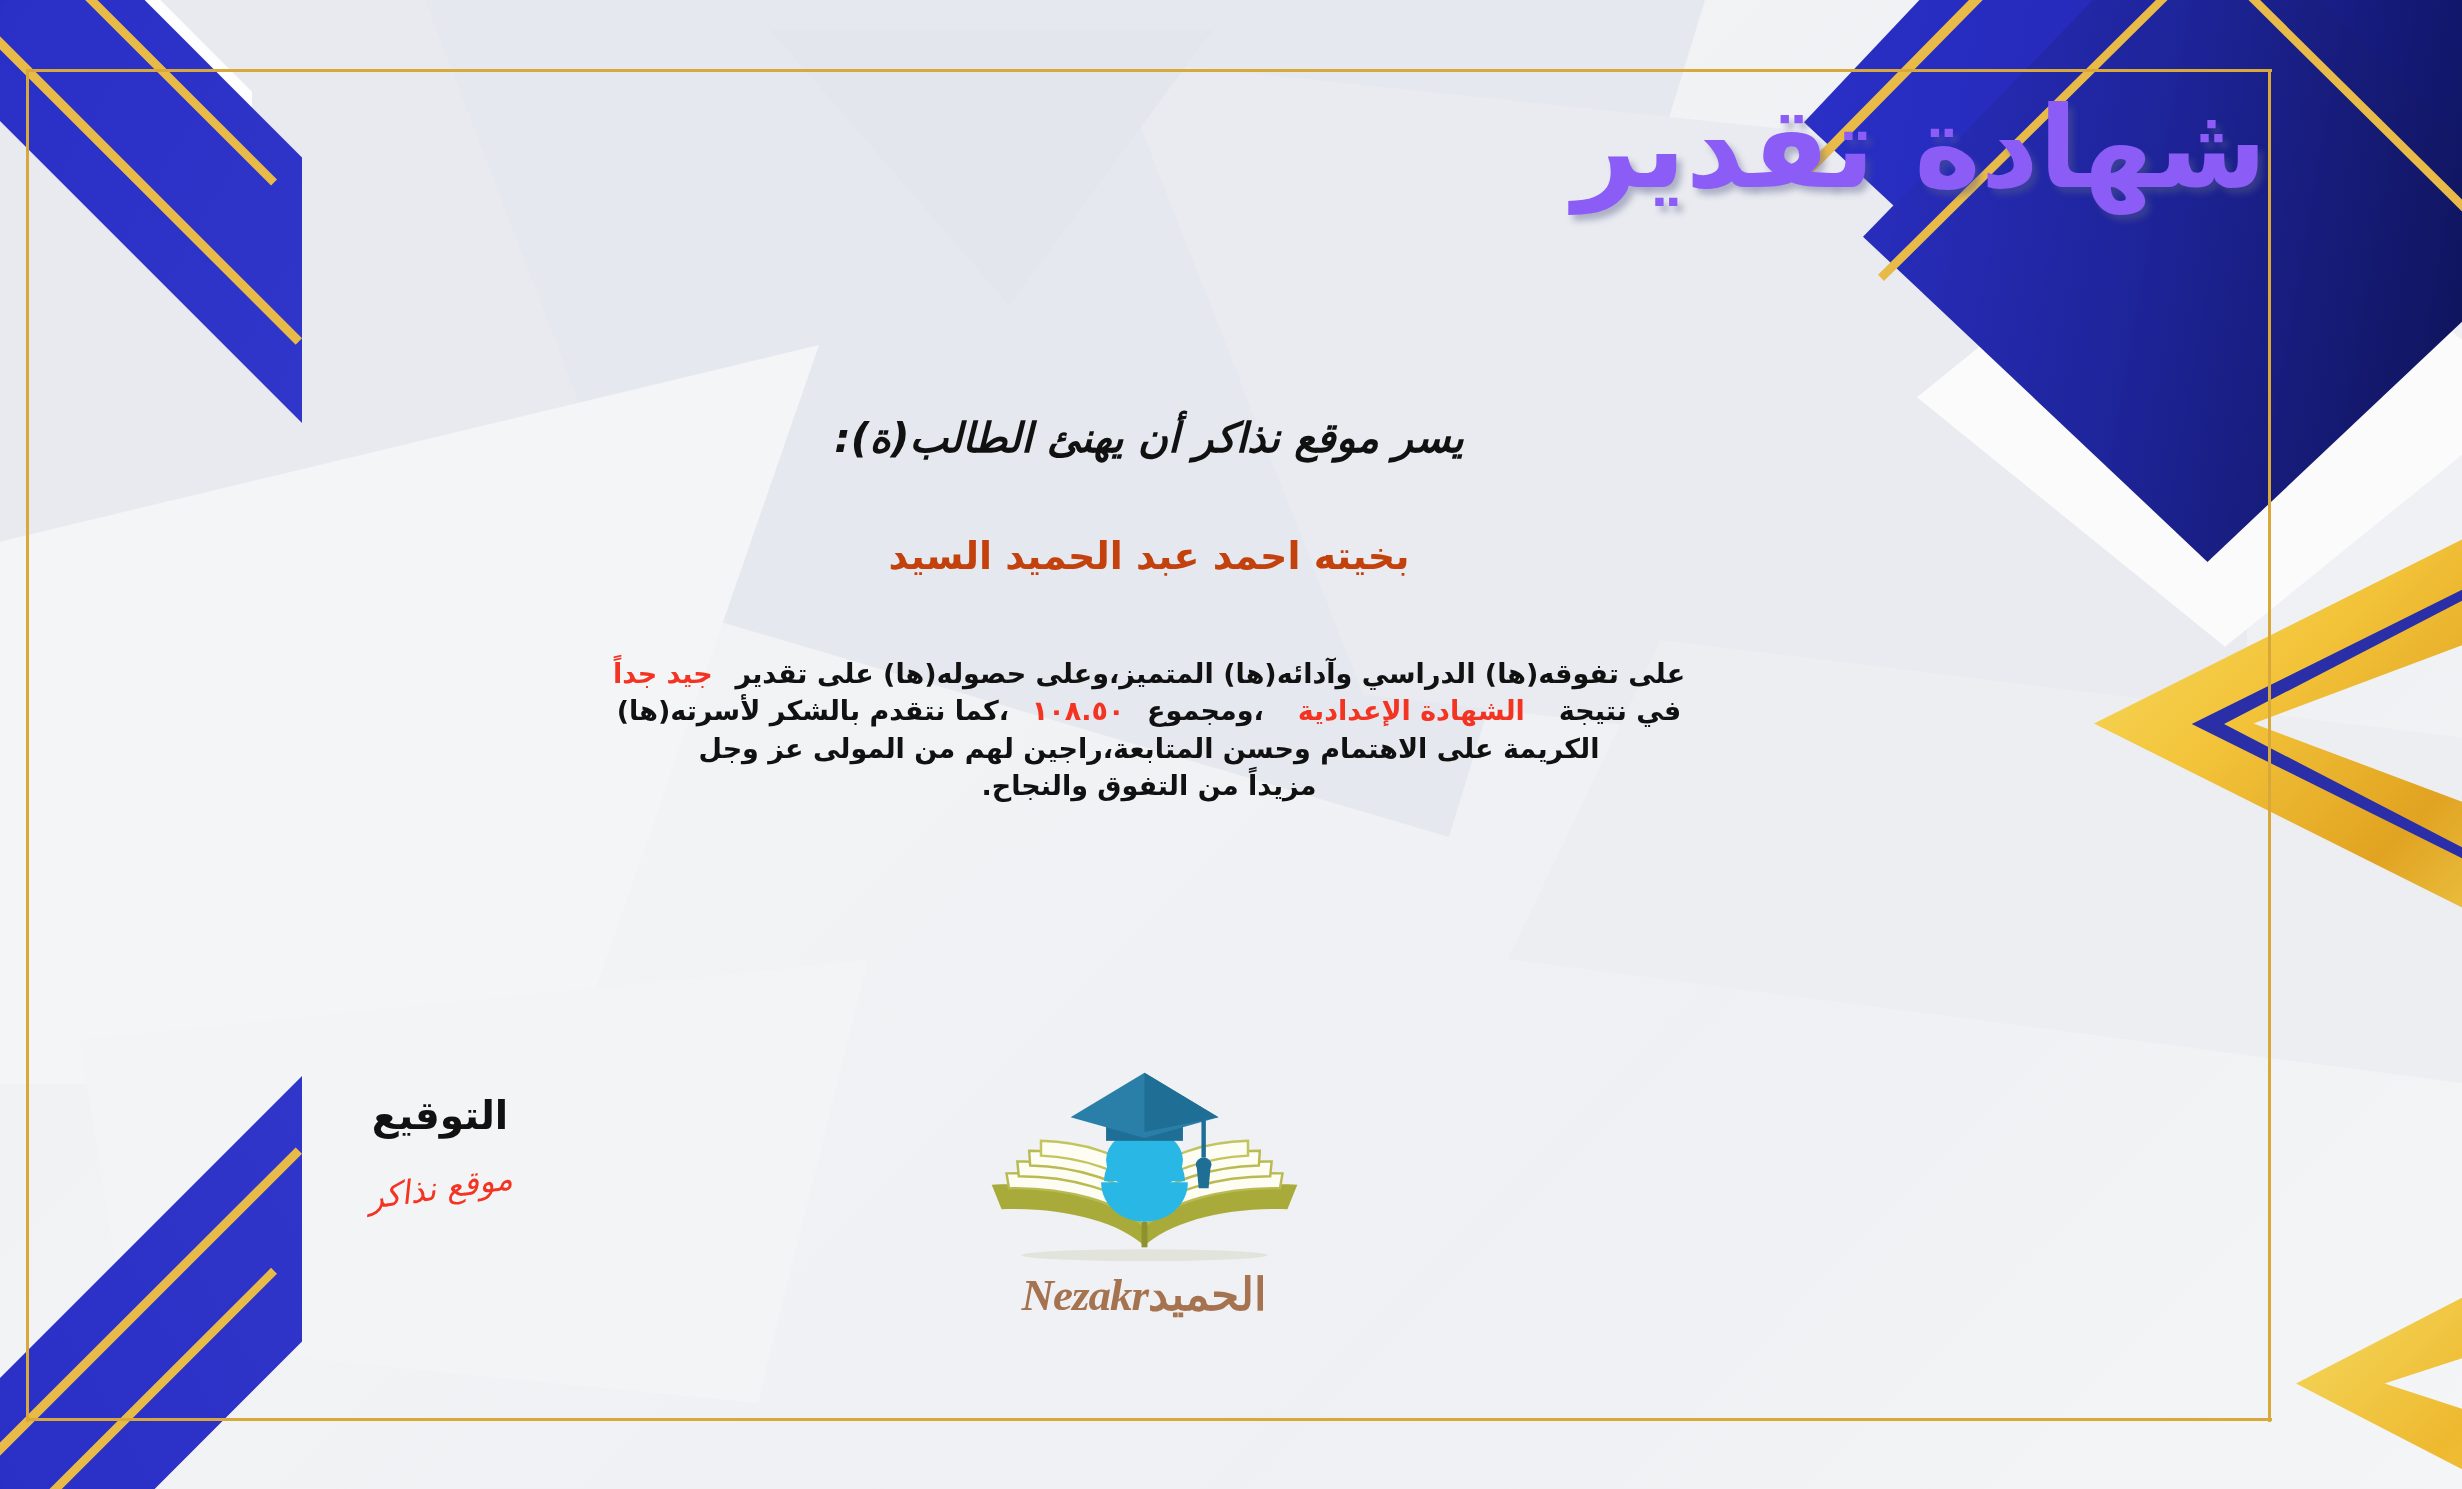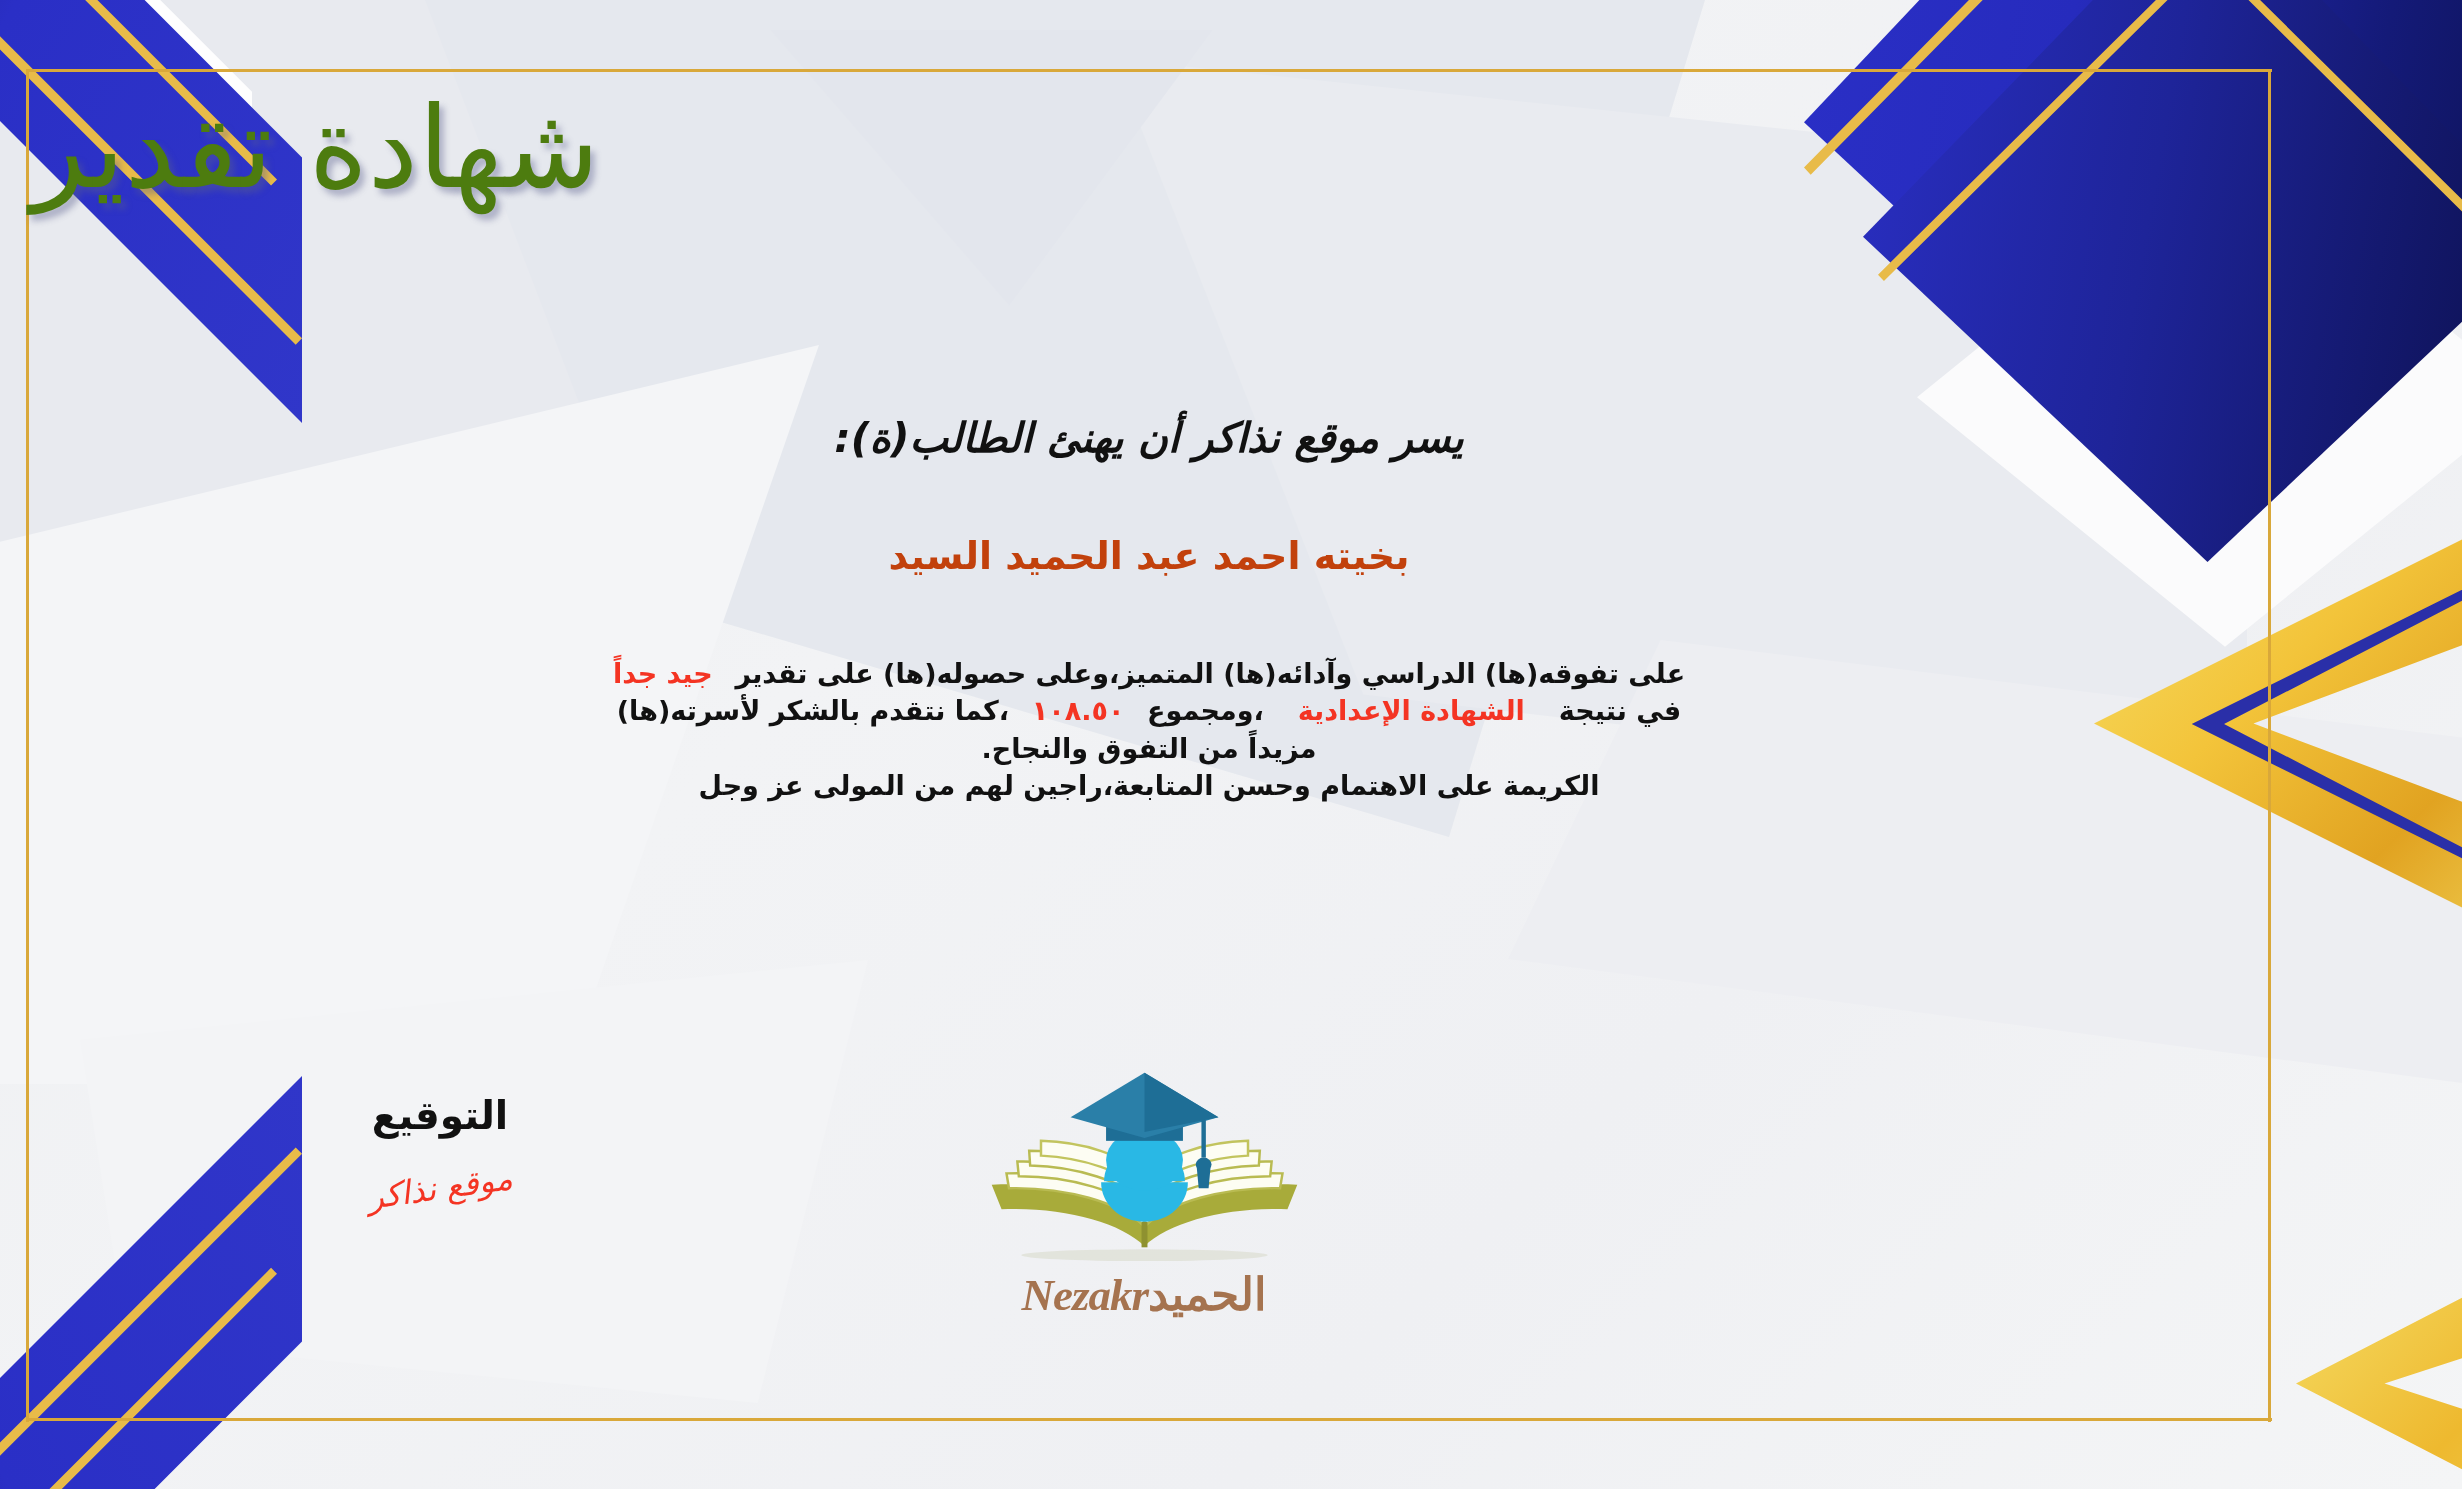--- a/index.html
+++ b/index.html
@@ -155,25 +155,25 @@
   .content {
     position:absolute;
     left:197px; top:74px;
     width:2236px; height:1344px;
     z-index: 20;
   }
 
   .cert-title {
     position:absolute;
     left:0; right:0; top:14.8px;
-    text-align:left;
+    text-align:right;
     font-family: "DejaVu Sans", sans-serif;
     font-size: 113px;
-    font-weight: 400;
-    color:#4d7c0f;
+    font-weight: 700;
+    color:#8b5cf6;
     letter-spacing: -3px;
     text-shadow: 4.9px 5.9px 6.9px rgba(90,95,140,.42);
     line-height:1.05;
     direction: rtl;
   }
 
   .greeting {
     position:absolute;
     left:0; right:0; top:340px;
     text-align:center;
@@ -304,23 +304,23 @@
     <div class="body-block">
 
       <div class="body-line">
         <span>على تفوقه(ها) الدراسي وآدائه(ها) المتميز،وعلى حصوله(ها) على تقدير</span><span class="sp-mid"></span><span class="hl-red">جيد جداً</span>
       </div>
 
       <div class="body-line l2">
         <span>في نتيجة</span><span class="sp-wide"></span><span class="hl-red">الشهادة الإعدادية</span><span class="sp-wide"></span><span>،ومجموع</span><span class="sp-mid"></span><span class="hl-red">١٠٨.٥٠</span><span class="sp-mid"></span><span>،كما نتقدم بالشكر لأسرته(ها)</span>
       </div>
 
+      <div class="body-line">الكريمة على الاهتمام وحسن المتابعة،راجين لهم من المولى عز وجل</div>
+
       <div class="body-line">مزيداً من التفوق والنجاح.</div>
-
-      <div class="body-line">الكريمة على الاهتمام وحسن المتابعة،راجين لهم من المولى عز وجل</div>
     </div>
 
     <div class="signature-block">
       <div class="sig-label">التوقيع</div>
       <div class="sig-script">موقع نذاكر</div>
     </div>
 
     <div class="logo-wrap">
       <svg class="logo-svg" width="345" height="212" viewBox="0 0 700 430">
 

